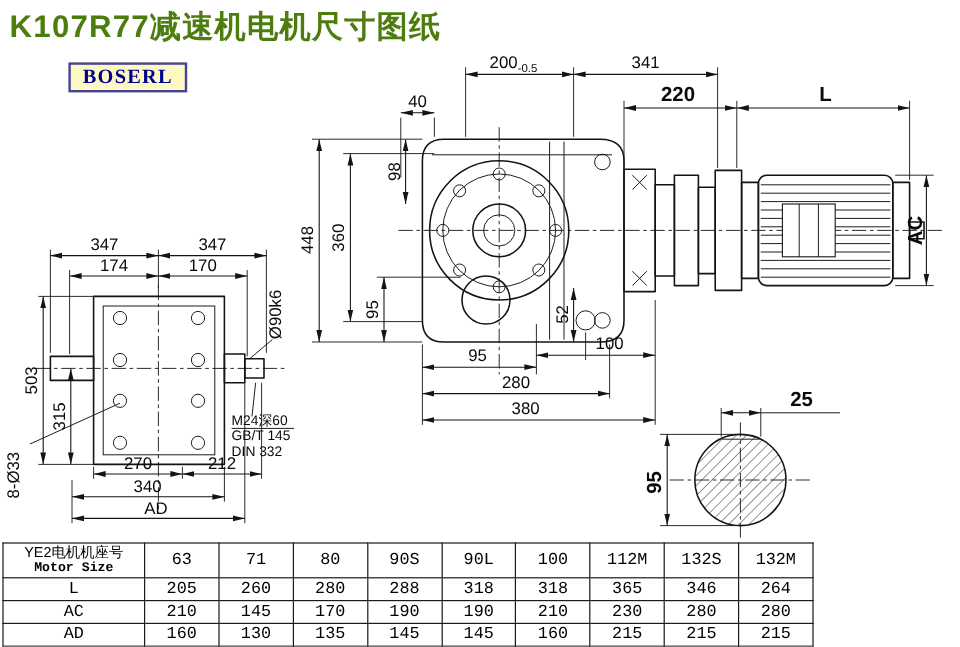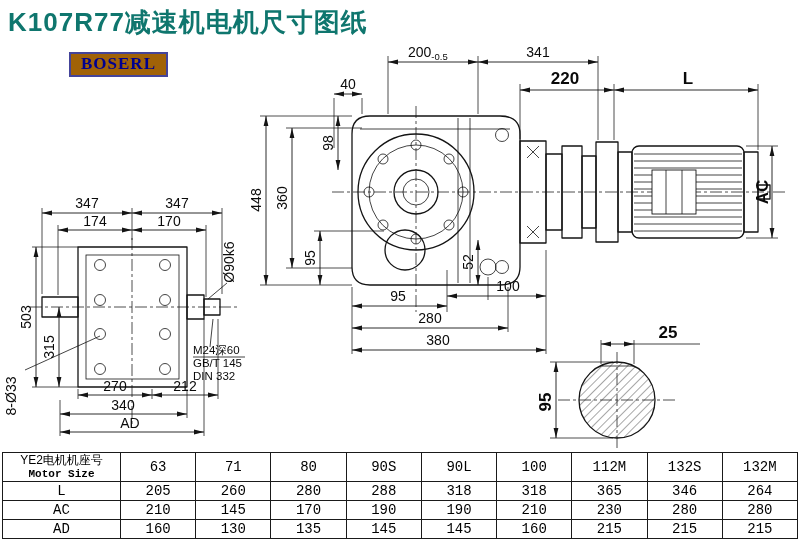--- a/index.html
+++ b/index.html
@@ -1,36 +1,36 @@
 <!DOCTYPE html>
 <html><head>
 <meta charset="utf-8">
 <style>
   * { margin:0; padding:0; box-sizing:border-box; }
   html,body { width:800px; height:539px; }
   body { background:#ffffff; font-family:"Liberation Sans", sans-serif; position:relative; overflow:hidden; }
 
   .title { position:absolute; left:8px; top:5px; font-size:26px; font-weight:bold;
-           color:#0f766e; letter-spacing:1px; white-space:nowrap; }
-  .logo  { position:absolute; left:69px; top:52px; background:#a16207;
+           color:#4d7c0f; letter-spacing:1px; white-space:nowrap; }
+  .logo  { position:absolute; left:57px; top:52px; background:#fef9c3;
            border:2px solid #44449a; padding:0 10px 1px 10px; }
   .logo span { font-family:"Liberation Serif", serif; font-weight:bold; font-size:17px;
                color:#00008f; letter-spacing:1px; }
 
   svg.drawing { position:absolute; left:0; top:0; }
   .ol   { fill:none; stroke:#141414; stroke-width:1.3; stroke-linejoin:round; }
   .thin { fill:none; stroke:#141414; stroke-width:0.8; }
   .dim  { fill:none; stroke:#141414; stroke-width:0.9; }
   .ext  { fill:none; stroke:#141414; stroke-width:0.75; }
   .cl   { fill:none; stroke:#141414; stroke-width:0.75; stroke-dasharray:12 3 3 3; }
   text.d   { font-family:"Liberation Sans", sans-serif; font-size:14px; fill:#0a0a0a; }
   text.dsm { font-size:11.5px; }
   text.big { font-size:17px; font-weight:bold; }
 
-  table.dimtable { position:absolute; left:2px; top:452px; width:796px;
+  table.dimtable { position:absolute; left:2px; top:452px; width:676px;
                    border-collapse:collapse; table-layout:fixed; background:#fff; }
   table.dimtable td { border:1px solid #1a1a1a; text-align:center; padding:1px 0;
                       font-family:"Liberation Mono", monospace; font-size:14px; color:#000; }
   table.dimtable td.hd { font-family:"Liberation Sans", sans-serif; font-size:12px; line-height:1.15; }
   .motor-size { font-family:"Liberation Mono", monospace; font-size:11px;font-weight:bold; }
 </style>
 </head>
 <body>
 
 <div class="title">K107R77减速机电机尺寸图纸</div>

